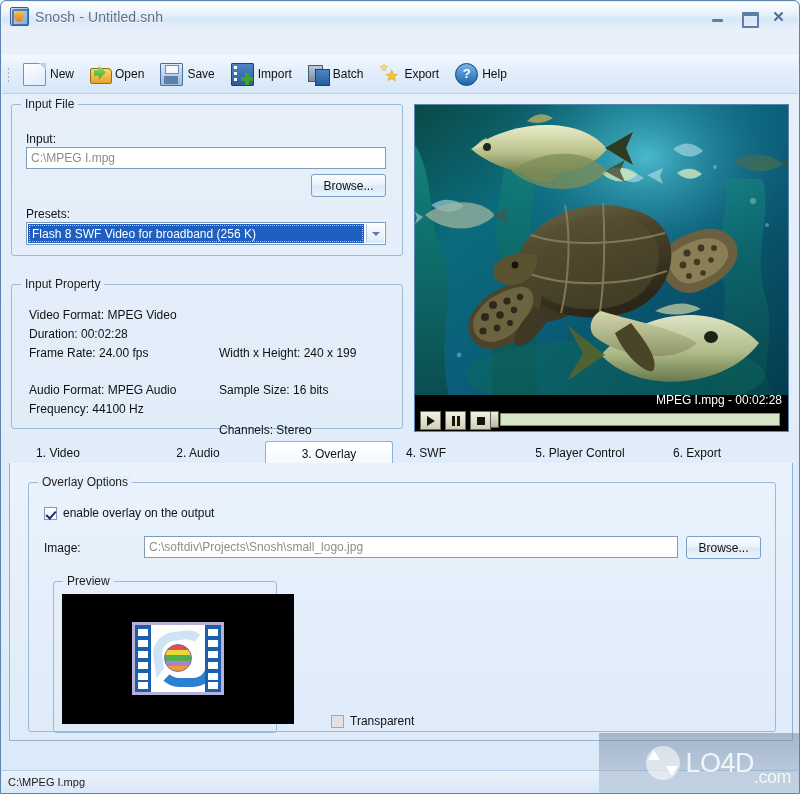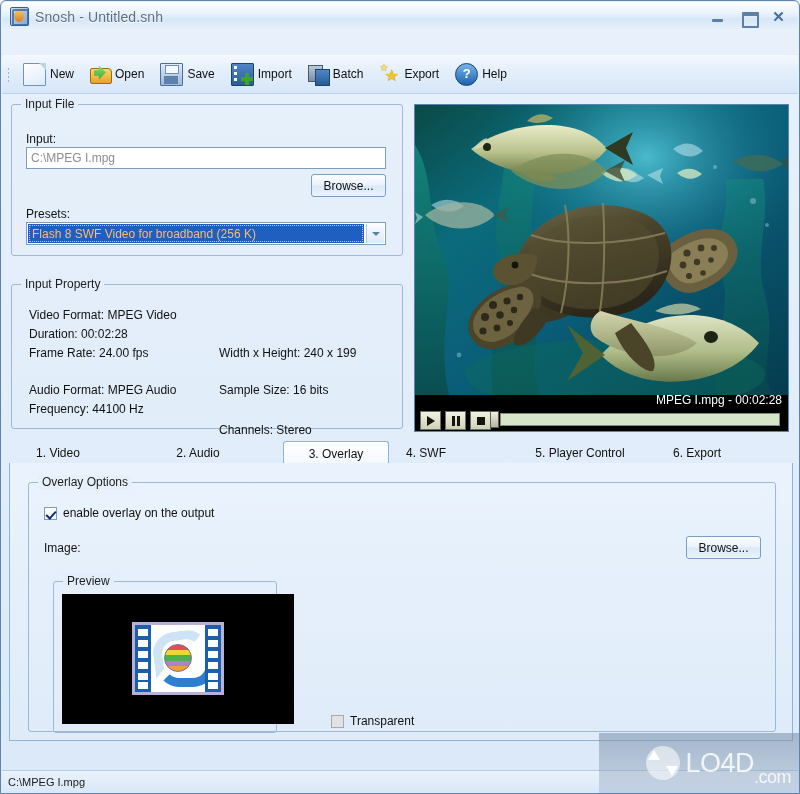--- a/index.html
+++ b/index.html
@@ -135,21 +135,21 @@
     background:linear-gradient(180deg,#fbfdff 0%,#eaf2fb 48%,#dbe8f6 52%,#eaf3fd 100%);
     border:1px solid #7a9ec4;border-radius:3px;
     font-size:12px;color:#111;display:flex;align-items:center;justify-content:center;
     cursor:default;
   }
   .combo{
     position:absolute;box-sizing:border-box;border:1px solid #7f9db9;background:#fff;
     display:flex;align-items:stretch;
   }
   .combo-val{
-    flex:1;background:#1f5fbf;color:#fdba74;font-size:12px;
+    flex:1;background:#1f5fbf;color:#ffffff;font-size:12px;
     display:flex;align-items:center;padding-left:4px;
     outline:1px dotted #f2c36b;outline-offset:-2px;
     margin:1px;
   }
   .combo-arrow{
     width:17px;margin:1px;flex:none;
     background:linear-gradient(180deg,#fafcff,#dde9f7);
     border-left:1px solid #b6cbe2;
     display:flex;align-items:center;justify-content:center;
   }
@@ -518,38 +518,39 @@
     <div class="vslider">
       <div class="vthumb"></div>
       <div class="vtrack"></div>
     </div>
   </div>
 
   <div class="tabline"></div>
   <div class="tabstrip">
     <div class="tab" style="left:8px;width:82px;">1. Video</div>
     <div class="tab" style="left:148px;width:82px;">2. Audio</div>
-    <div class="tab active" style="left:274px;width:106px;">3. Overlay</div>
+    <div class="tab active" style="left:256px;width:128px;">3. Overlay</div>
     <div class="tab" style="left:386px;width:62px;">4. SWF</div>
     <div class="tab" style="left:512px;width:118px;">5. Player Control</div>
     <div class="tab" style="left:648px;width:80px;">6. Export</div>
   </div>
 
   <div class="tabpage"></div>
 
   <div class="groupbox" style="left:27px;top:481px;width:748px;height:250px;background:transparent;">
     <div class="gb-title" style="background:#e6f0fb;">Overlay Options</div>
   </div>
 
   <div class="chk" style="left:43px;top:505px;">
     <span class="box checked"></span>
     <span class="t">enable overlay on the output</span>
   </div>
 
   <div class="lbl" style="left:43px;top:540px;">Image:</div>
+  <div class="textbox" style="left:143px;top:535px;width:534px;height:22px;">C:\softdiv\Projects\Snosh\small_logo.jpg</div>
   <div class="btn" style="left:685px;top:535px;width:75px;height:23px;">Browse...</div>
 
   <div class="groupbox prevbox">
     <div class="gb-title" style="background:#e4eefa;">Preview</div>
     <div class="prevarea">
       <div class="logo">
         <div class="sshape"></div>
         <div class="ball"></div>
         <div class="strip l">
           <i style="top:4px"></i>

